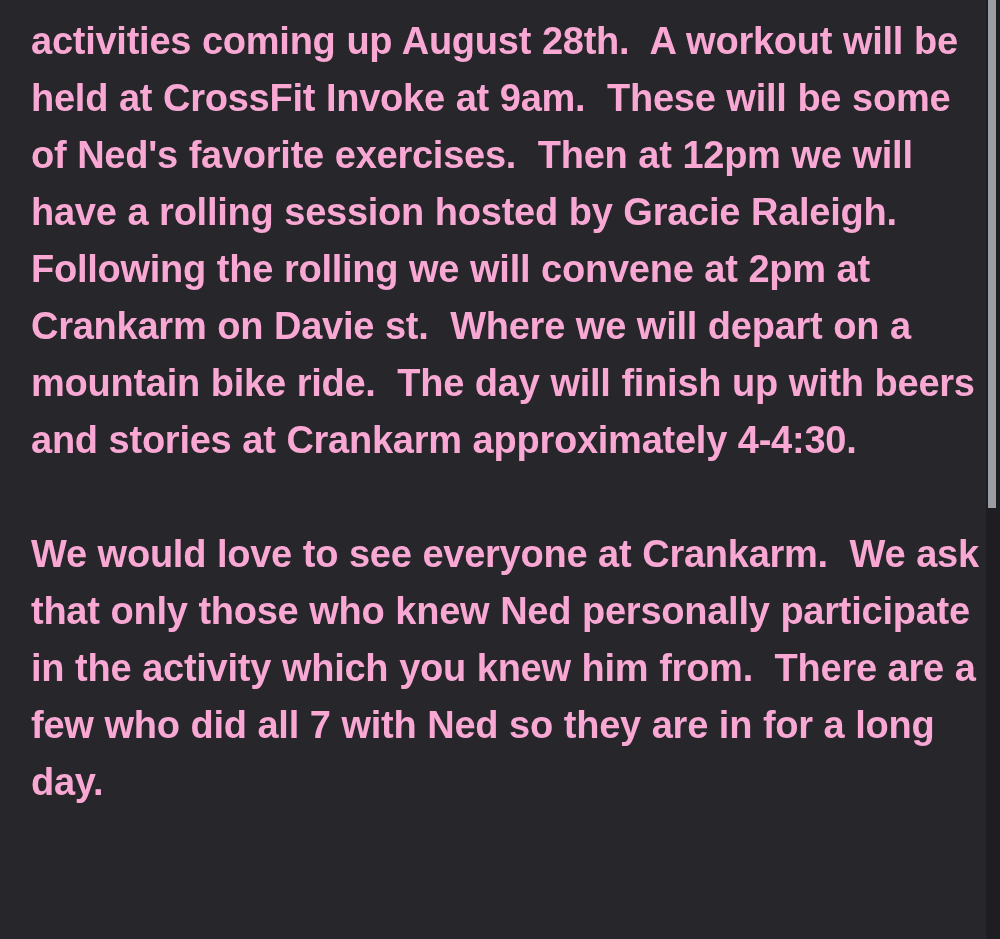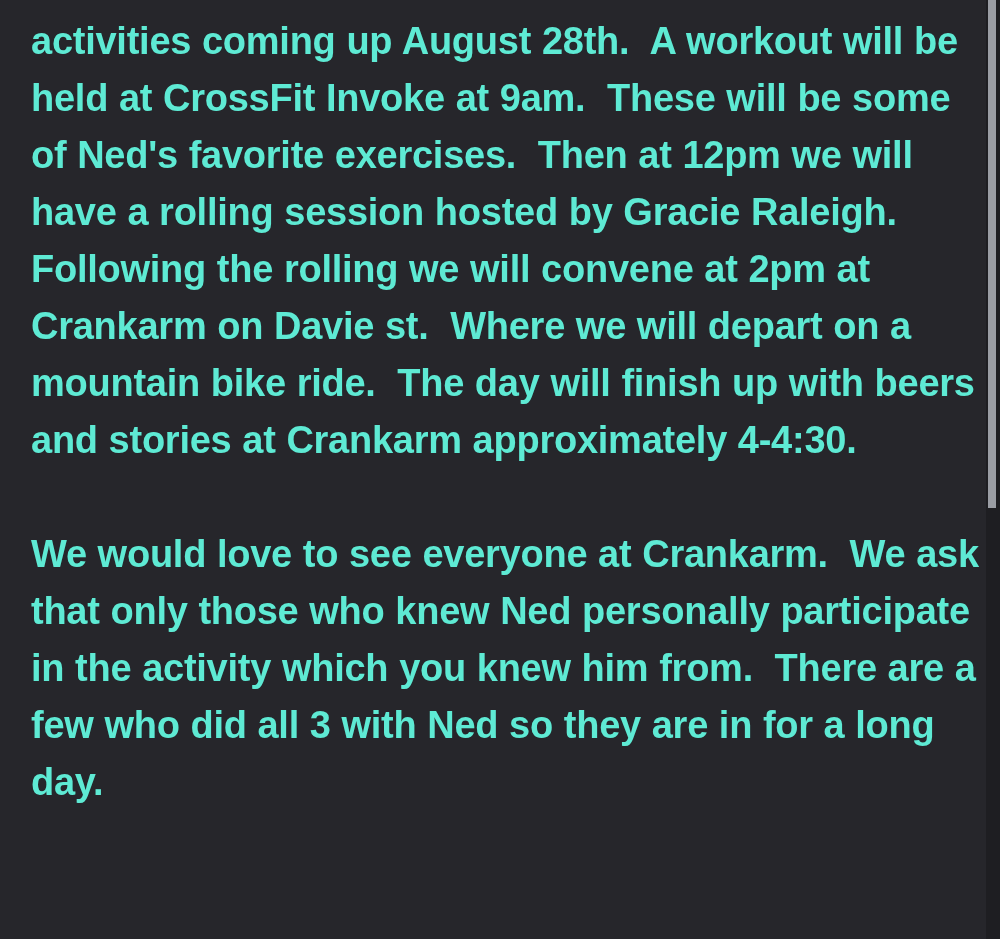--- a/index.html
+++ b/index.html
@@ -34,21 +34,21 @@
     box-sizing: border-box;
     white-space: nowrap;
     opacity: 0.95;
   }
 
   .post-body {
     position: absolute;
     left: 31px;
     top: 13px;
     width: 950px;
-    color: #5eead4;
+    color: #f9a8d4;
     font-size: 38px;
     font-weight: 700;
     line-height: 57px;
     letter-spacing: -0.25px;
     word-spacing: 0.5px;
     -webkit-font-smoothing: antialiased;
   }
 
   .para {
     margin: 0;
@@ -81,20 +81,20 @@
 </head>
 <body>
 
 <div class="screen">
 
   <div class="clipped-line-top">everyone to join us for a day of</div>
 
   <div class="post-body">
     <p class="para">activities coming up August 28th.  A workout will be held at CrossFit Invoke at 9am.  These will be some of Ned's favorite exercises.  Then at 12pm we will have a rolling session hosted by Gracie Raleigh.  Following the rolling we will convene at 2pm at Crankarm on Davie st.  Where we will depart on a mountain bike ride.  The day will finish up with beers and stories at Crankarm approximately 4-4:30.</p>
     <div class="para-gap"></div>
-    <p class="para">We would love to see everyone at Crankarm.  We ask that only those who knew Ned personally participate in the activity which you knew him from.  There are a few who did all 3 with Ned so they are in for a long day.</p>
+    <p class="para">We would love to see everyone at Crankarm.  We ask that only those who knew Ned personally participate in the activity which you knew him from.  There are a few who did all 7 with Ned so they are in for a long day.</p>
   </div>
 
   <div class="scrollbar-track">
     <div class="scrollbar-thumb"></div>
   </div>
 
 </div>
 
 </body></html>

